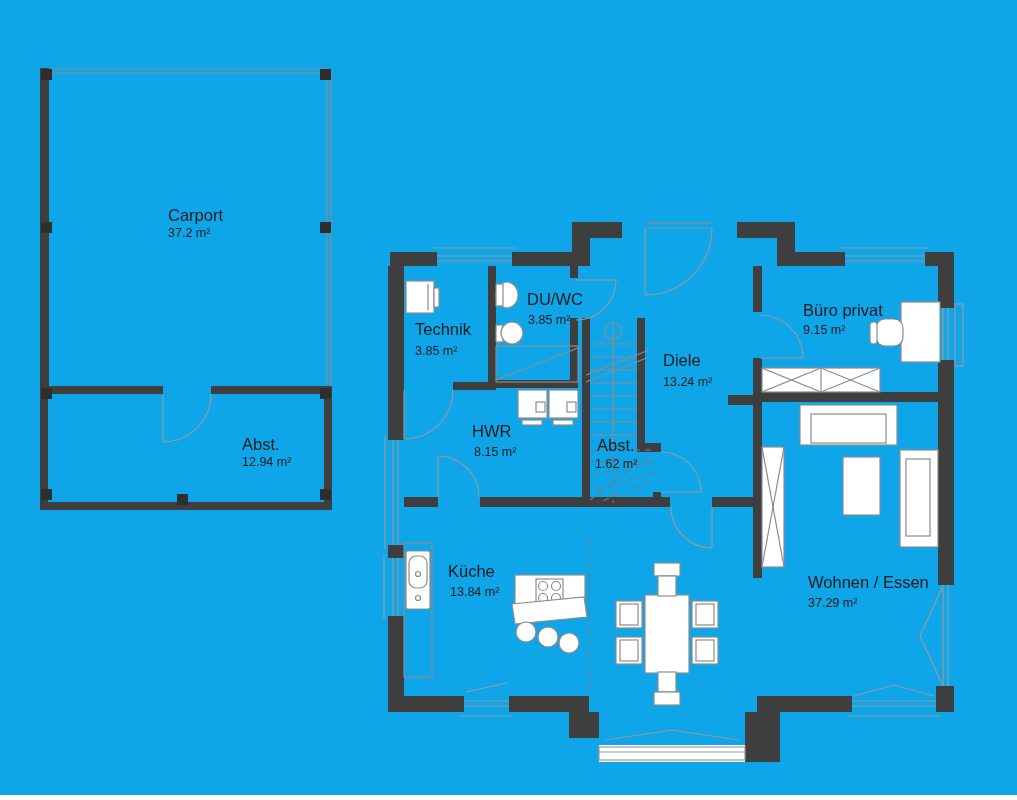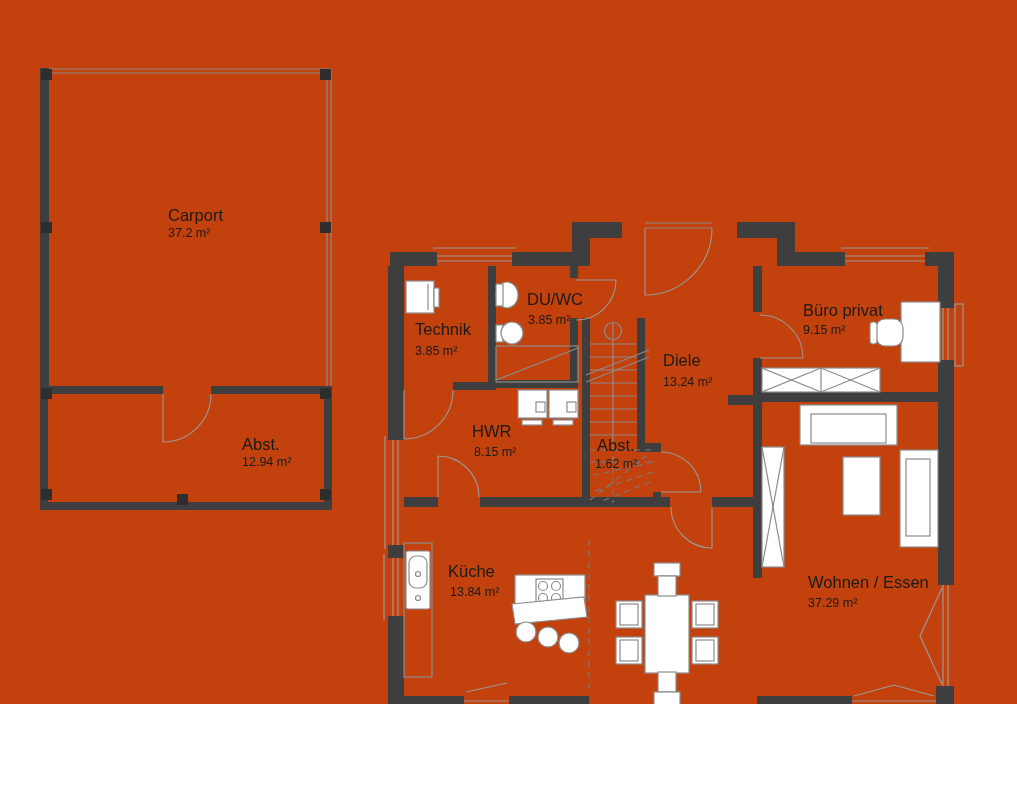--- a/index.html
+++ b/index.html
@@ -1,16 +1,16 @@
 <!DOCTYPE html>
 <html><head>
 <meta charset="utf-8">
 <style>
   html,body{margin:0;padding:0;background:#ffffff;}
-  .stage{position:relative;width:1017px;height:704px;background:#c2410c;overflow:hidden;}
+  .stage{position:relative;width:1017px;height:795px;background:#0ea5e9;overflow:hidden;}
   svg{position:absolute;left:0;top:0;}
   .wall{fill:#3e3e3e;stroke:none;}
   .post{fill:#2e2e2e;stroke:none;}
   .thin{fill:none;stroke:#8c8c8c;stroke-width:1.2;}
   .furn{fill:#ffffff;stroke:#8c8c8c;stroke-width:1.2;}
   .furnl{fill:none;stroke:#8c8c8c;stroke-width:1.2;}
   .door{fill:none;stroke:#9a9a9a;stroke-width:1.1;}
   .glaz{fill:none;stroke:#9a9a9a;stroke-width:1.2;}
   .dash{fill:none;stroke:#7a7a7a;stroke-width:1.1;stroke-dasharray:6 5;}
   .whitefill{fill:#ffffff;stroke:none;}

